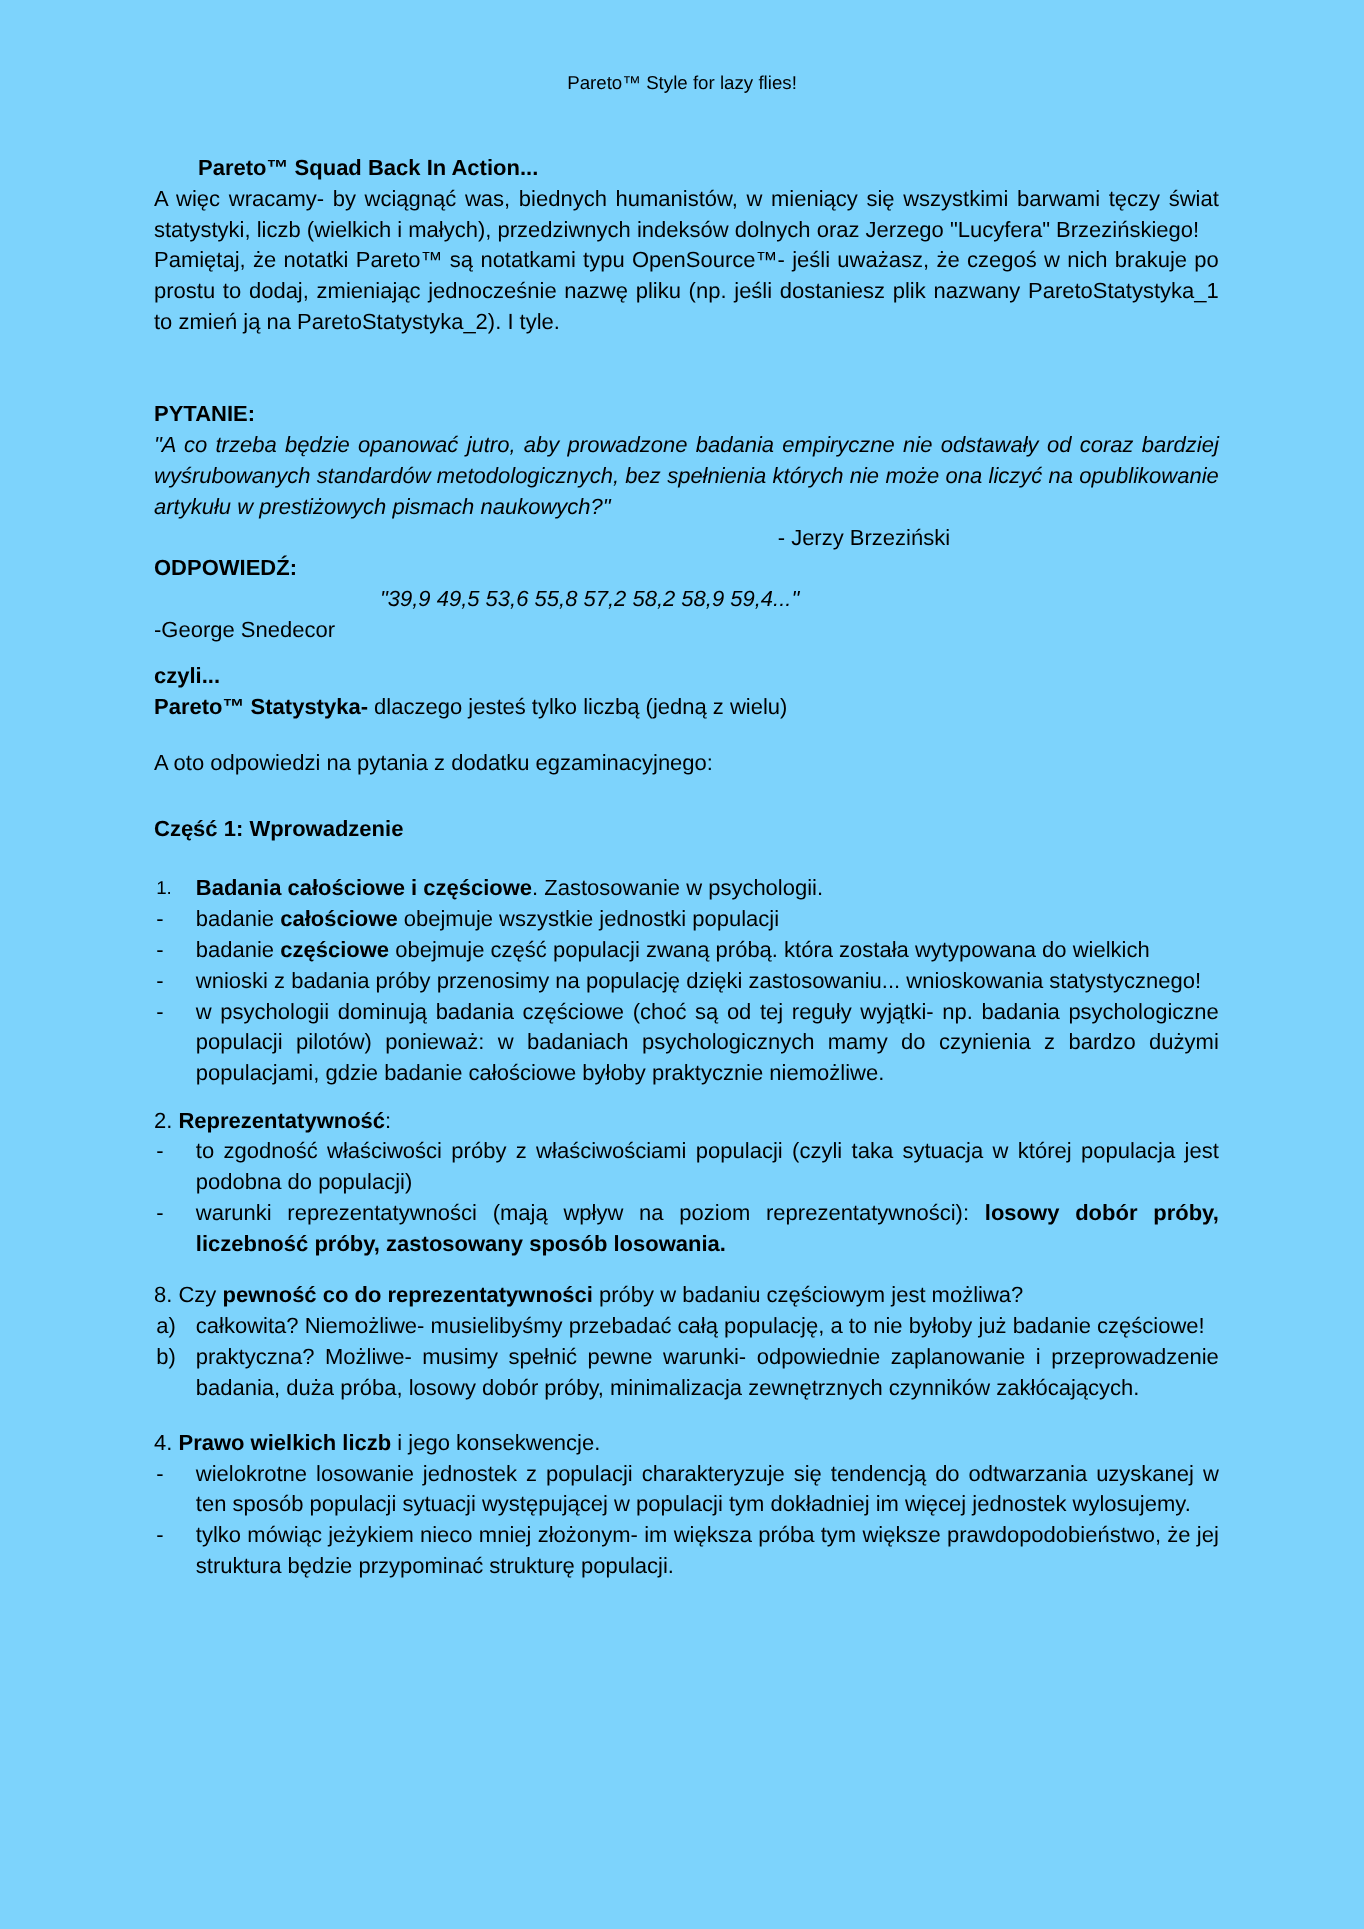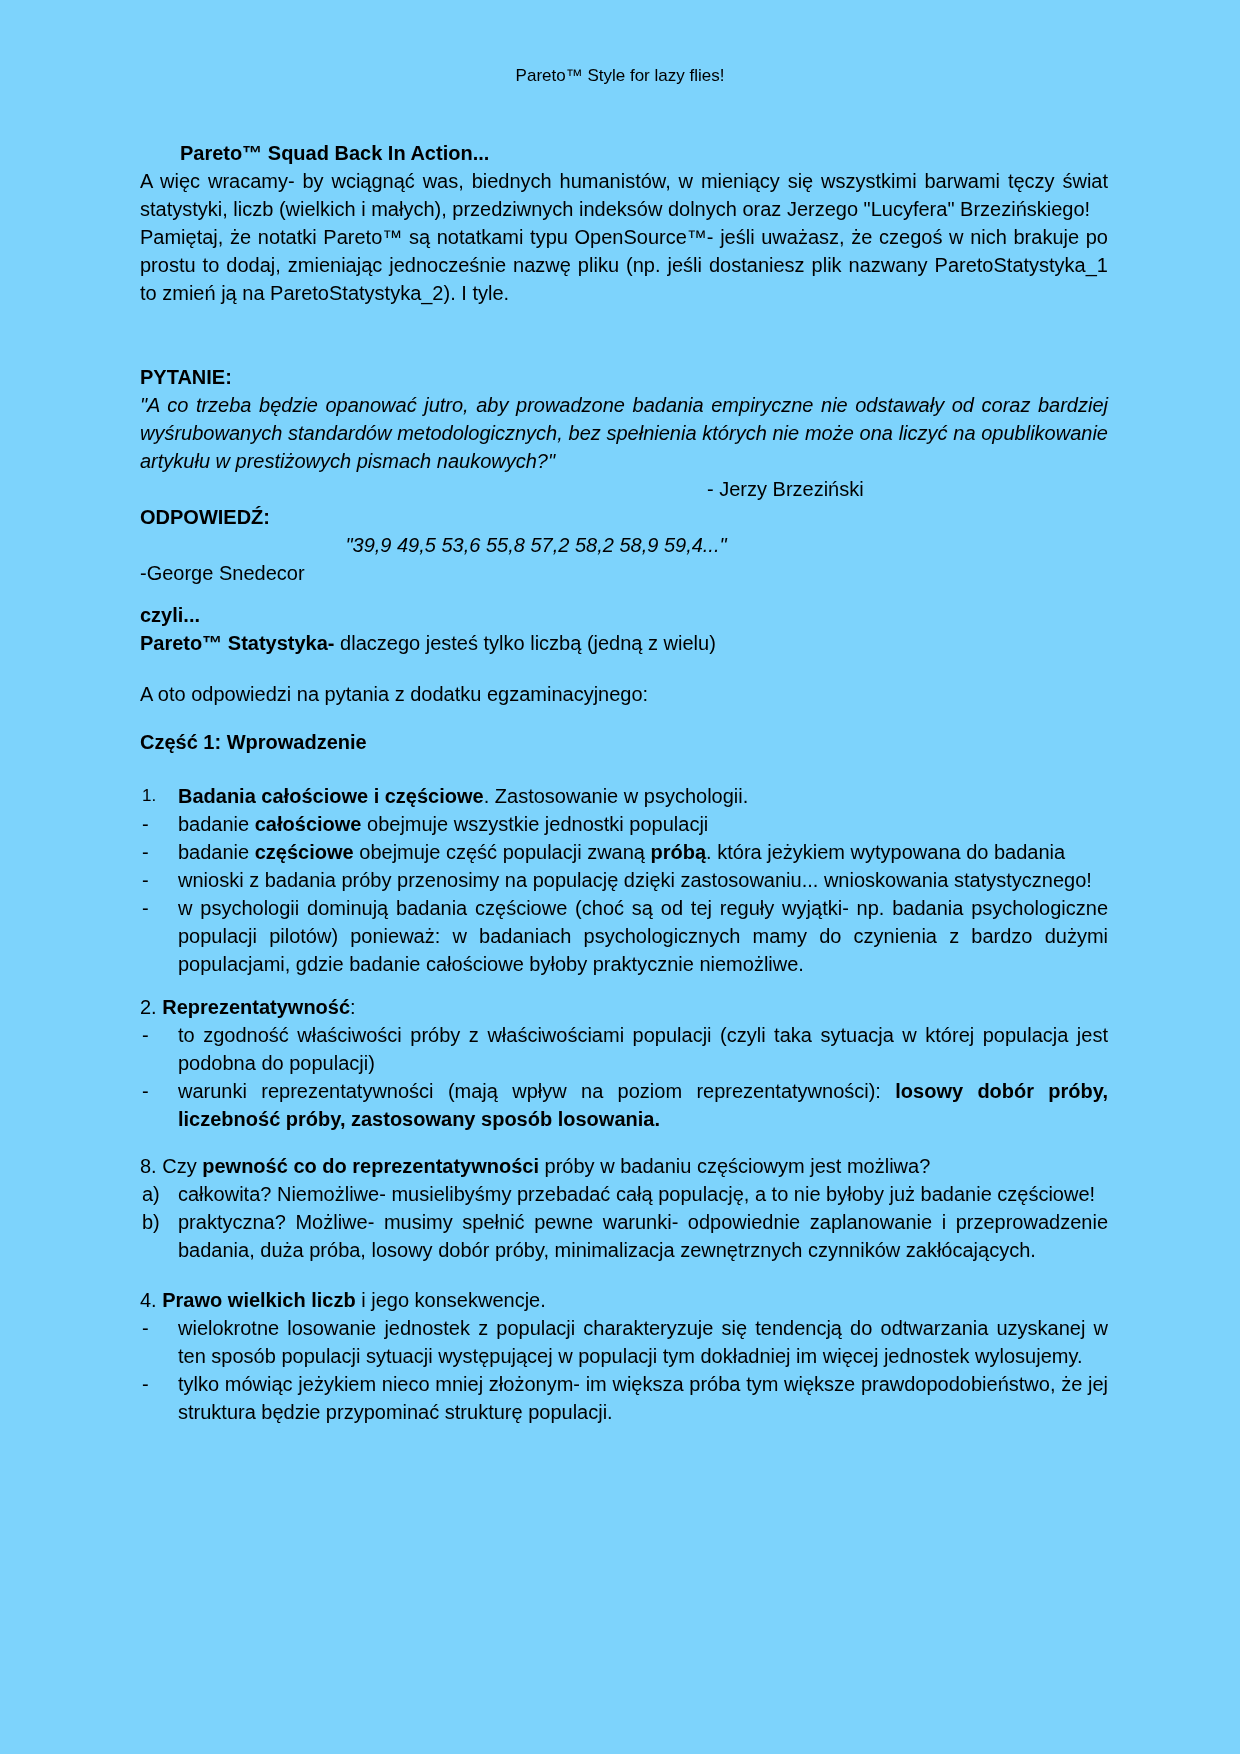--- a/index.html
+++ b/index.html
@@ -15,21 +15,21 @@
   .b { font-weight:bold; }
   .i { font-style:italic; }
   .just { text-align:justify; }
   .attrib-q { padding-left:567px; }
   .answer-nums { font-style:italic; text-align:center; padding-right:176px; }
   .answer-auth { text-align:left; padding-right:102px; }
   .mt-intro { margin-top:53px;margin-left:40px; }
   .mt-qa { margin-top:56px; }
   .mt-czyli { margin-top:14px; }
   .mt-lead { margin-top:23px; }
-  .mt-part { margin-top:20px; }
+  .mt-part { margin-top:32px; }
   .mt-s1 { margin-top:26px; }
   .mt-s2 { margin-top:15px; }
   .mt-s3 { margin-top:19px; }
   .mt-s4 { margin-top:22px; }
   .row { display:flex; align-items:flex-start; }
   .marker { flex:none; width:38px; padding-left:2px; box-sizing:border-box; }
   .marker.num { font-size:17px; line-height:28px; }
   .itext { flex:1; text-align:justify; }
 </style>
 </head>
@@ -65,21 +65,21 @@
       <div class="row">
         <div class="marker num">1.</div>
         <div class="itext"><span style="font-weight: bold;">Badania całościowe i częściowe</span><span>. Zastosowanie w psychologii.</span></div>
       </div>
       <div class="row">
         <div class="marker">-</div>
         <div class="itext"><span>badanie </span><span style="font-weight: bold;">całościowe</span><span> obejmuje wszystkie jednostki populacji</span></div>
       </div>
       <div class="row">
         <div class="marker">-</div>
-        <div class="itext"><span>badanie </span><span style="font-weight: bold;">częściowe</span><span> obejmuje część populacji zwaną </span><span style="font-weight: bold;">próbą</span><span>. która jeżykiem wytypowana do badania</span></div>
+        <div class="itext"><span>badanie </span><span style="font-weight: bold;">częściowe</span><span> obejmuje część populacji zwaną </span><span style="font-weight: normal;">próbą</span><span>. która została wytypowana do wielkich</span></div>
       </div>
       <div class="row">
         <div class="marker">-</div>
         <div class="itext"><span>wnioski z badania próby przenosimy na populację dzięki zastosowaniu... wnioskowania statystycznego!</span></div>
       </div>
       <div class="row">
         <div class="marker">-</div>
         <div class="itext"><span>w psychologii dominują badania częściowe (choć są od tej reguły wyjątki- np. badania psychologiczne populacji pilotów) ponieważ: w badaniach psychologicznych mamy do czynienia z bardzo dużymi populacjami, gdzie badanie całościowe byłoby praktycznie niemożliwe.</span></div>
       </div>
     </div>

